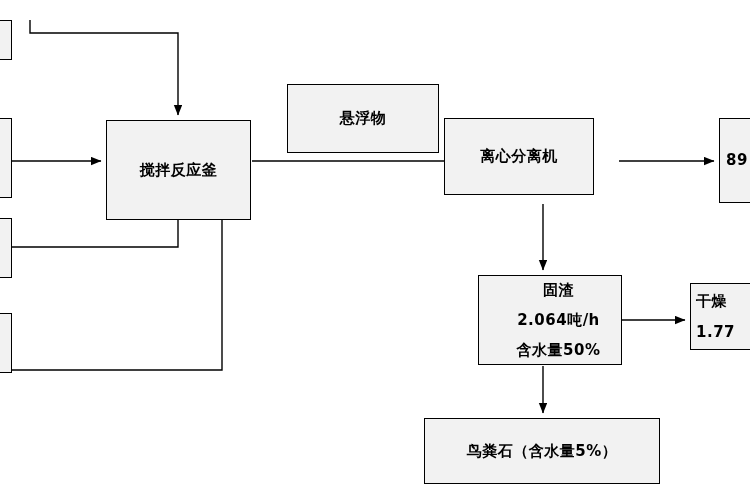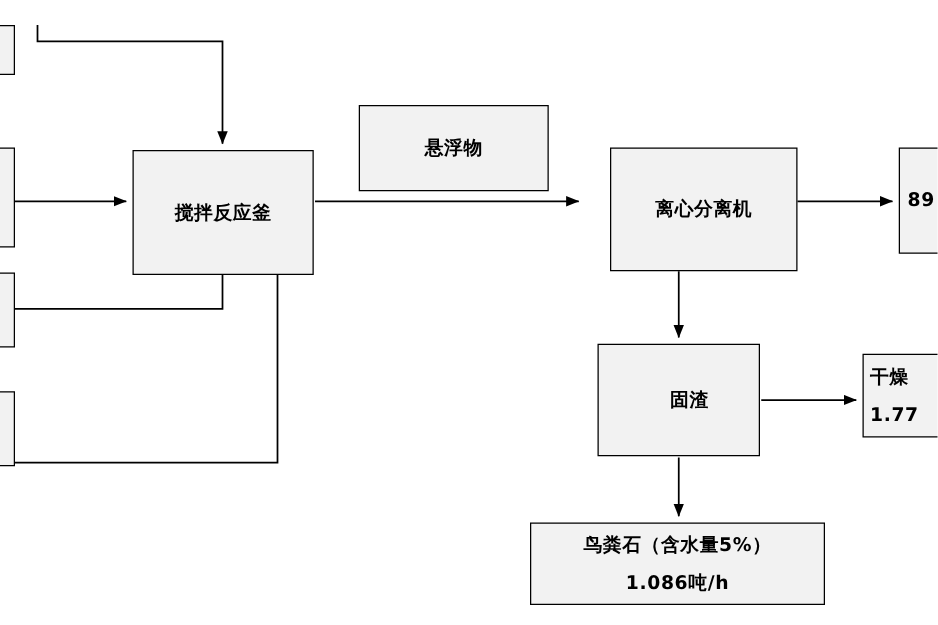--- a/index.html
+++ b/index.html
@@ -99,37 +99,38 @@
   <div class="box plain" style="left:-18px; top:313px; width:30px; height:60px;"></div>
 
   <div class="box" style="left:106px; top:120px; width:145px; height:100px;text-align:center;">
     <span class="line">搅拌反应釜</span>
   </div>
 
   <div class="box" style="left:287px; top:84px; width:152px; height:69px;">
     <span class="line">悬浮物</span>
   </div>
 
-  <div class="box" style="left:488px; top:118px; width:150px; height:99px;">
+  <div class="box" style="left:444px; top:118px; width:150px; height:77px;">
     <span class="line">离心分离机</span>
   </div>
 
   <div class="box" style="left:719px; top:118px; width:60px; height:85px; align-items:flex-start; padding-left:6px;">
     <span class="line">89</span>
   </div>
 
-  <div class="box" style="left:478px; top:275px; width:130px; height:90px;padding-left:17px;">
+  <div class="box" style="left:478px; top:275px; width:144px; height:90px;padding-left:17px;">
     <span class="line">固渣</span>
+    <span class="line">2.064吨/h</span>
+    <span class="line">含水量50%</span>
   </div>
 
   <div class="box" style="left:690px; top:283px; width:80px; height:67px; align-items:flex-start; padding-left:5px;">
     <span class="line">干燥</span>
     <span class="line">1.77</span>
   </div>
 
   <div class="box" style="left:424px; top:418px; width:236px; height:66px;">
     <span class="line">鸟粪石（含水量5%）</span>
-    <span class="line">1.086吨/h</span>
   </div>
 
   <div class="band-top"></div>
   <div class="band-bottom"></div>
 </div>
 
 </body></html>

